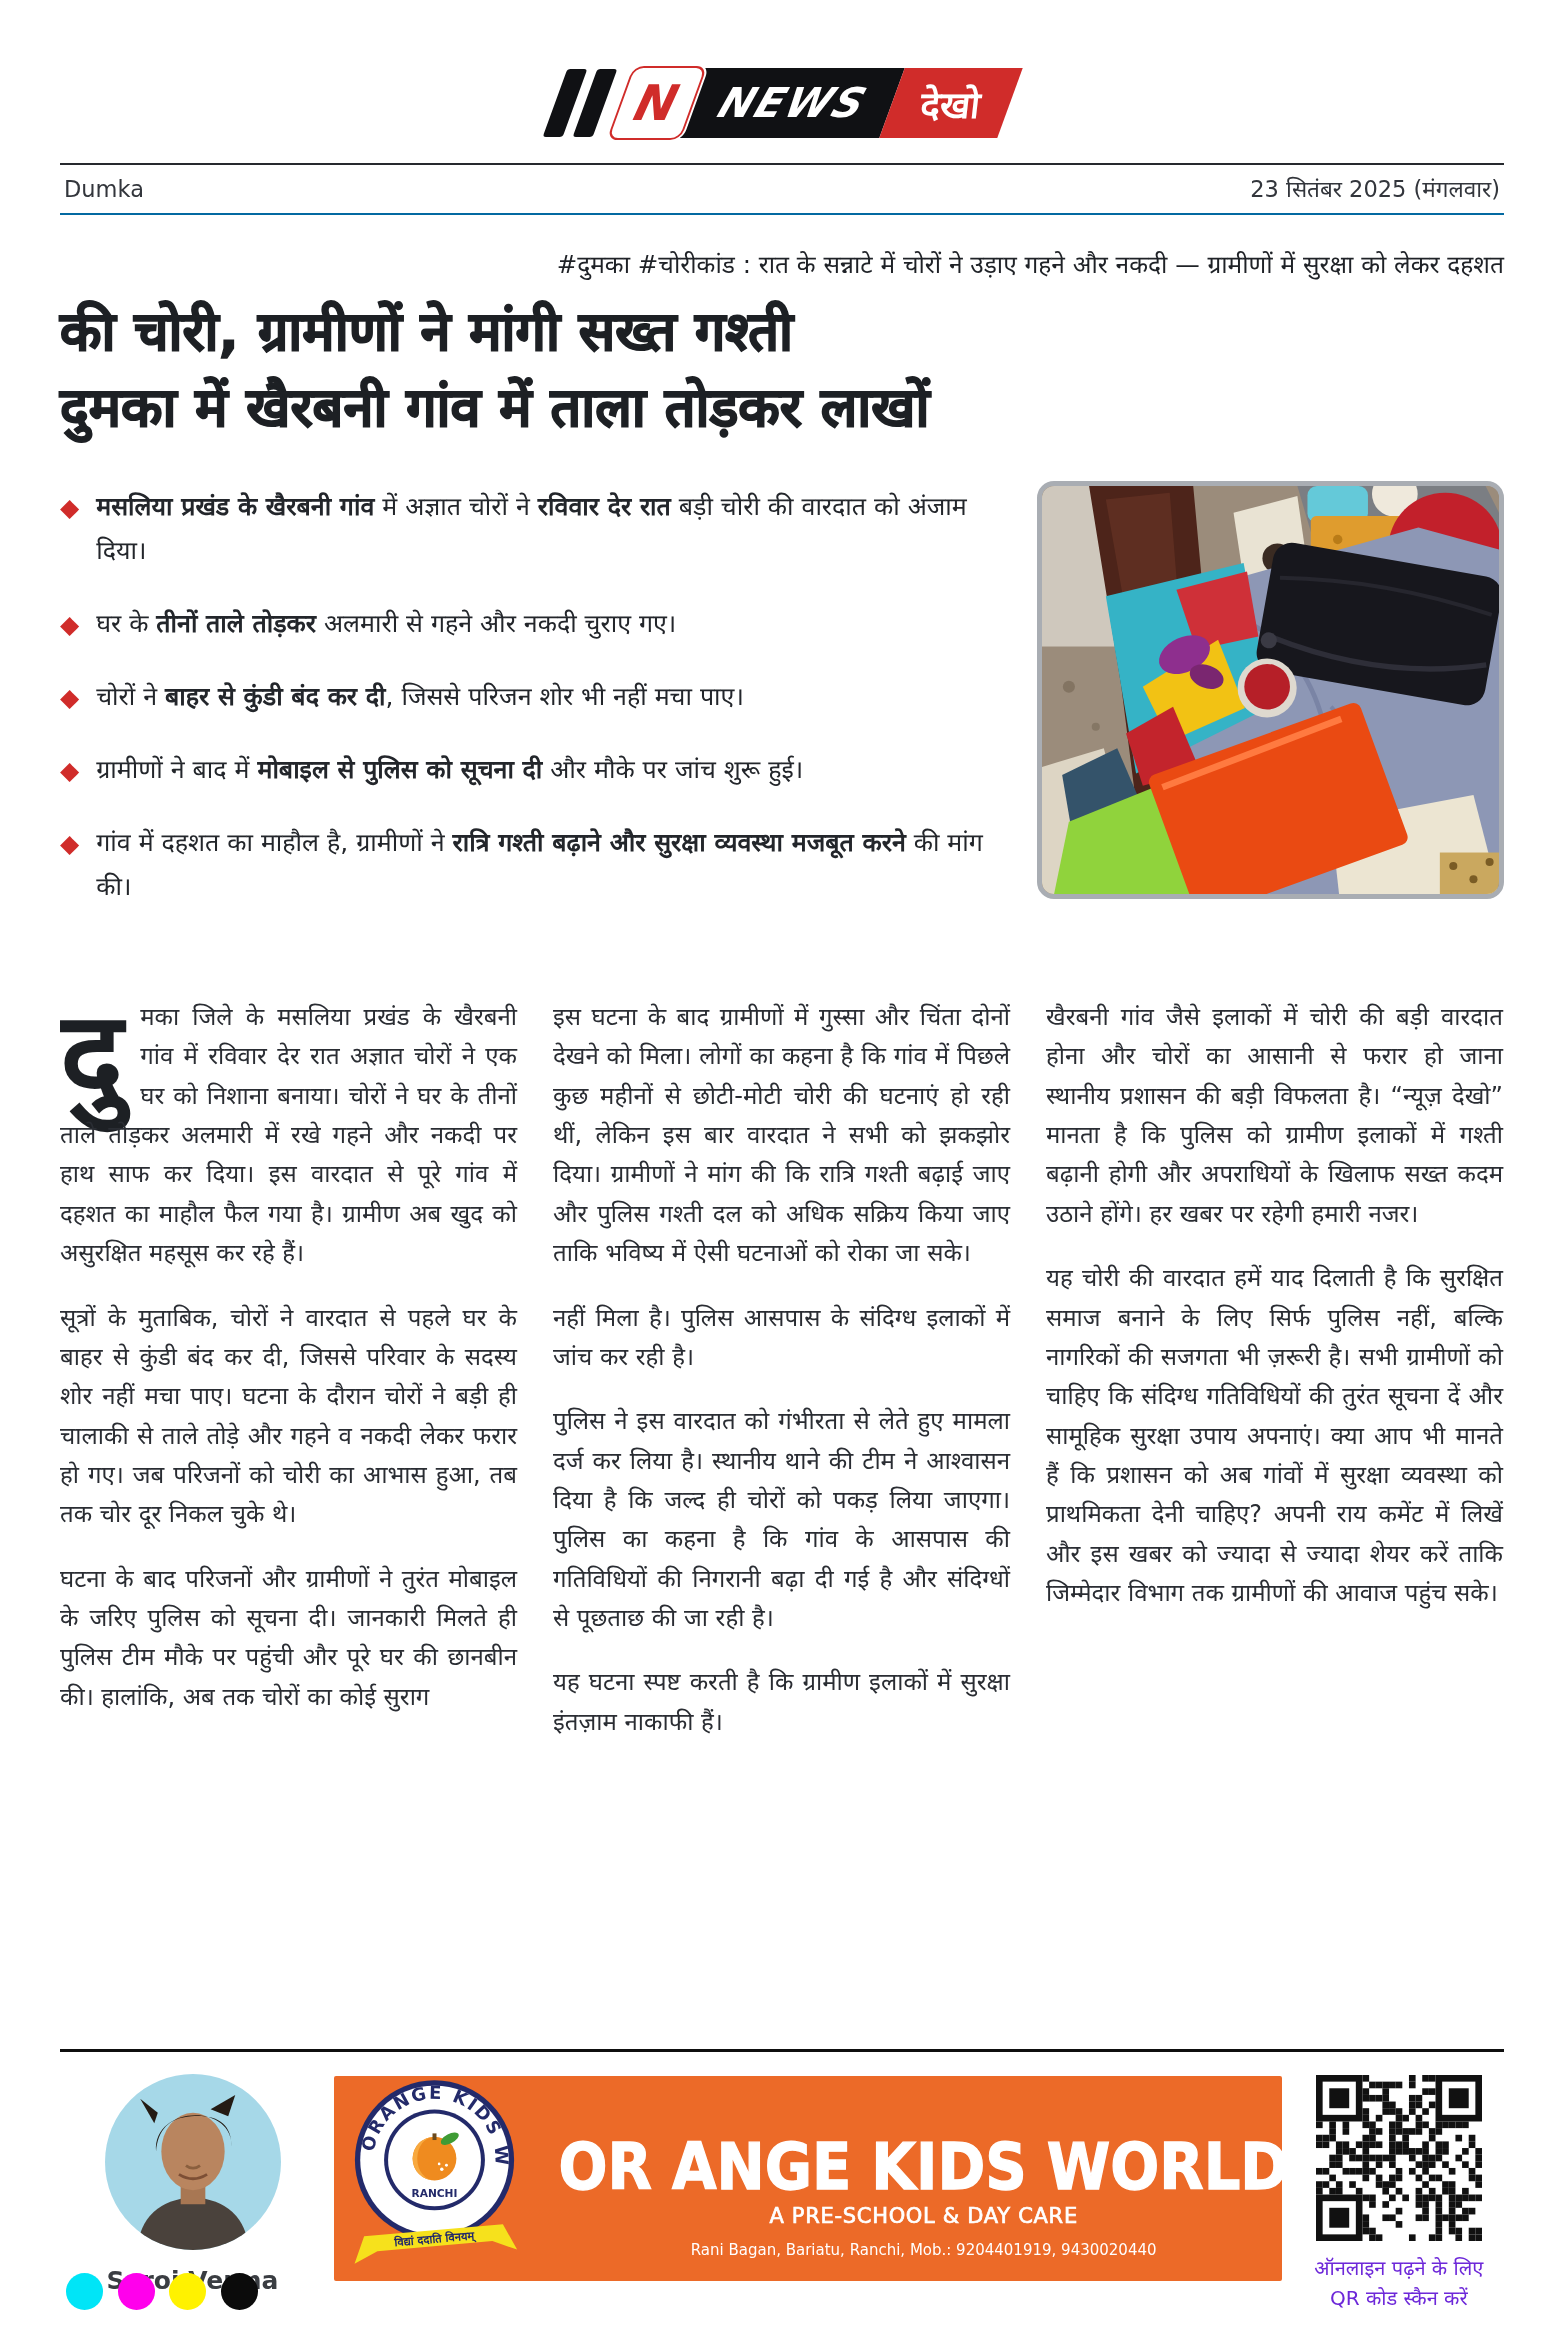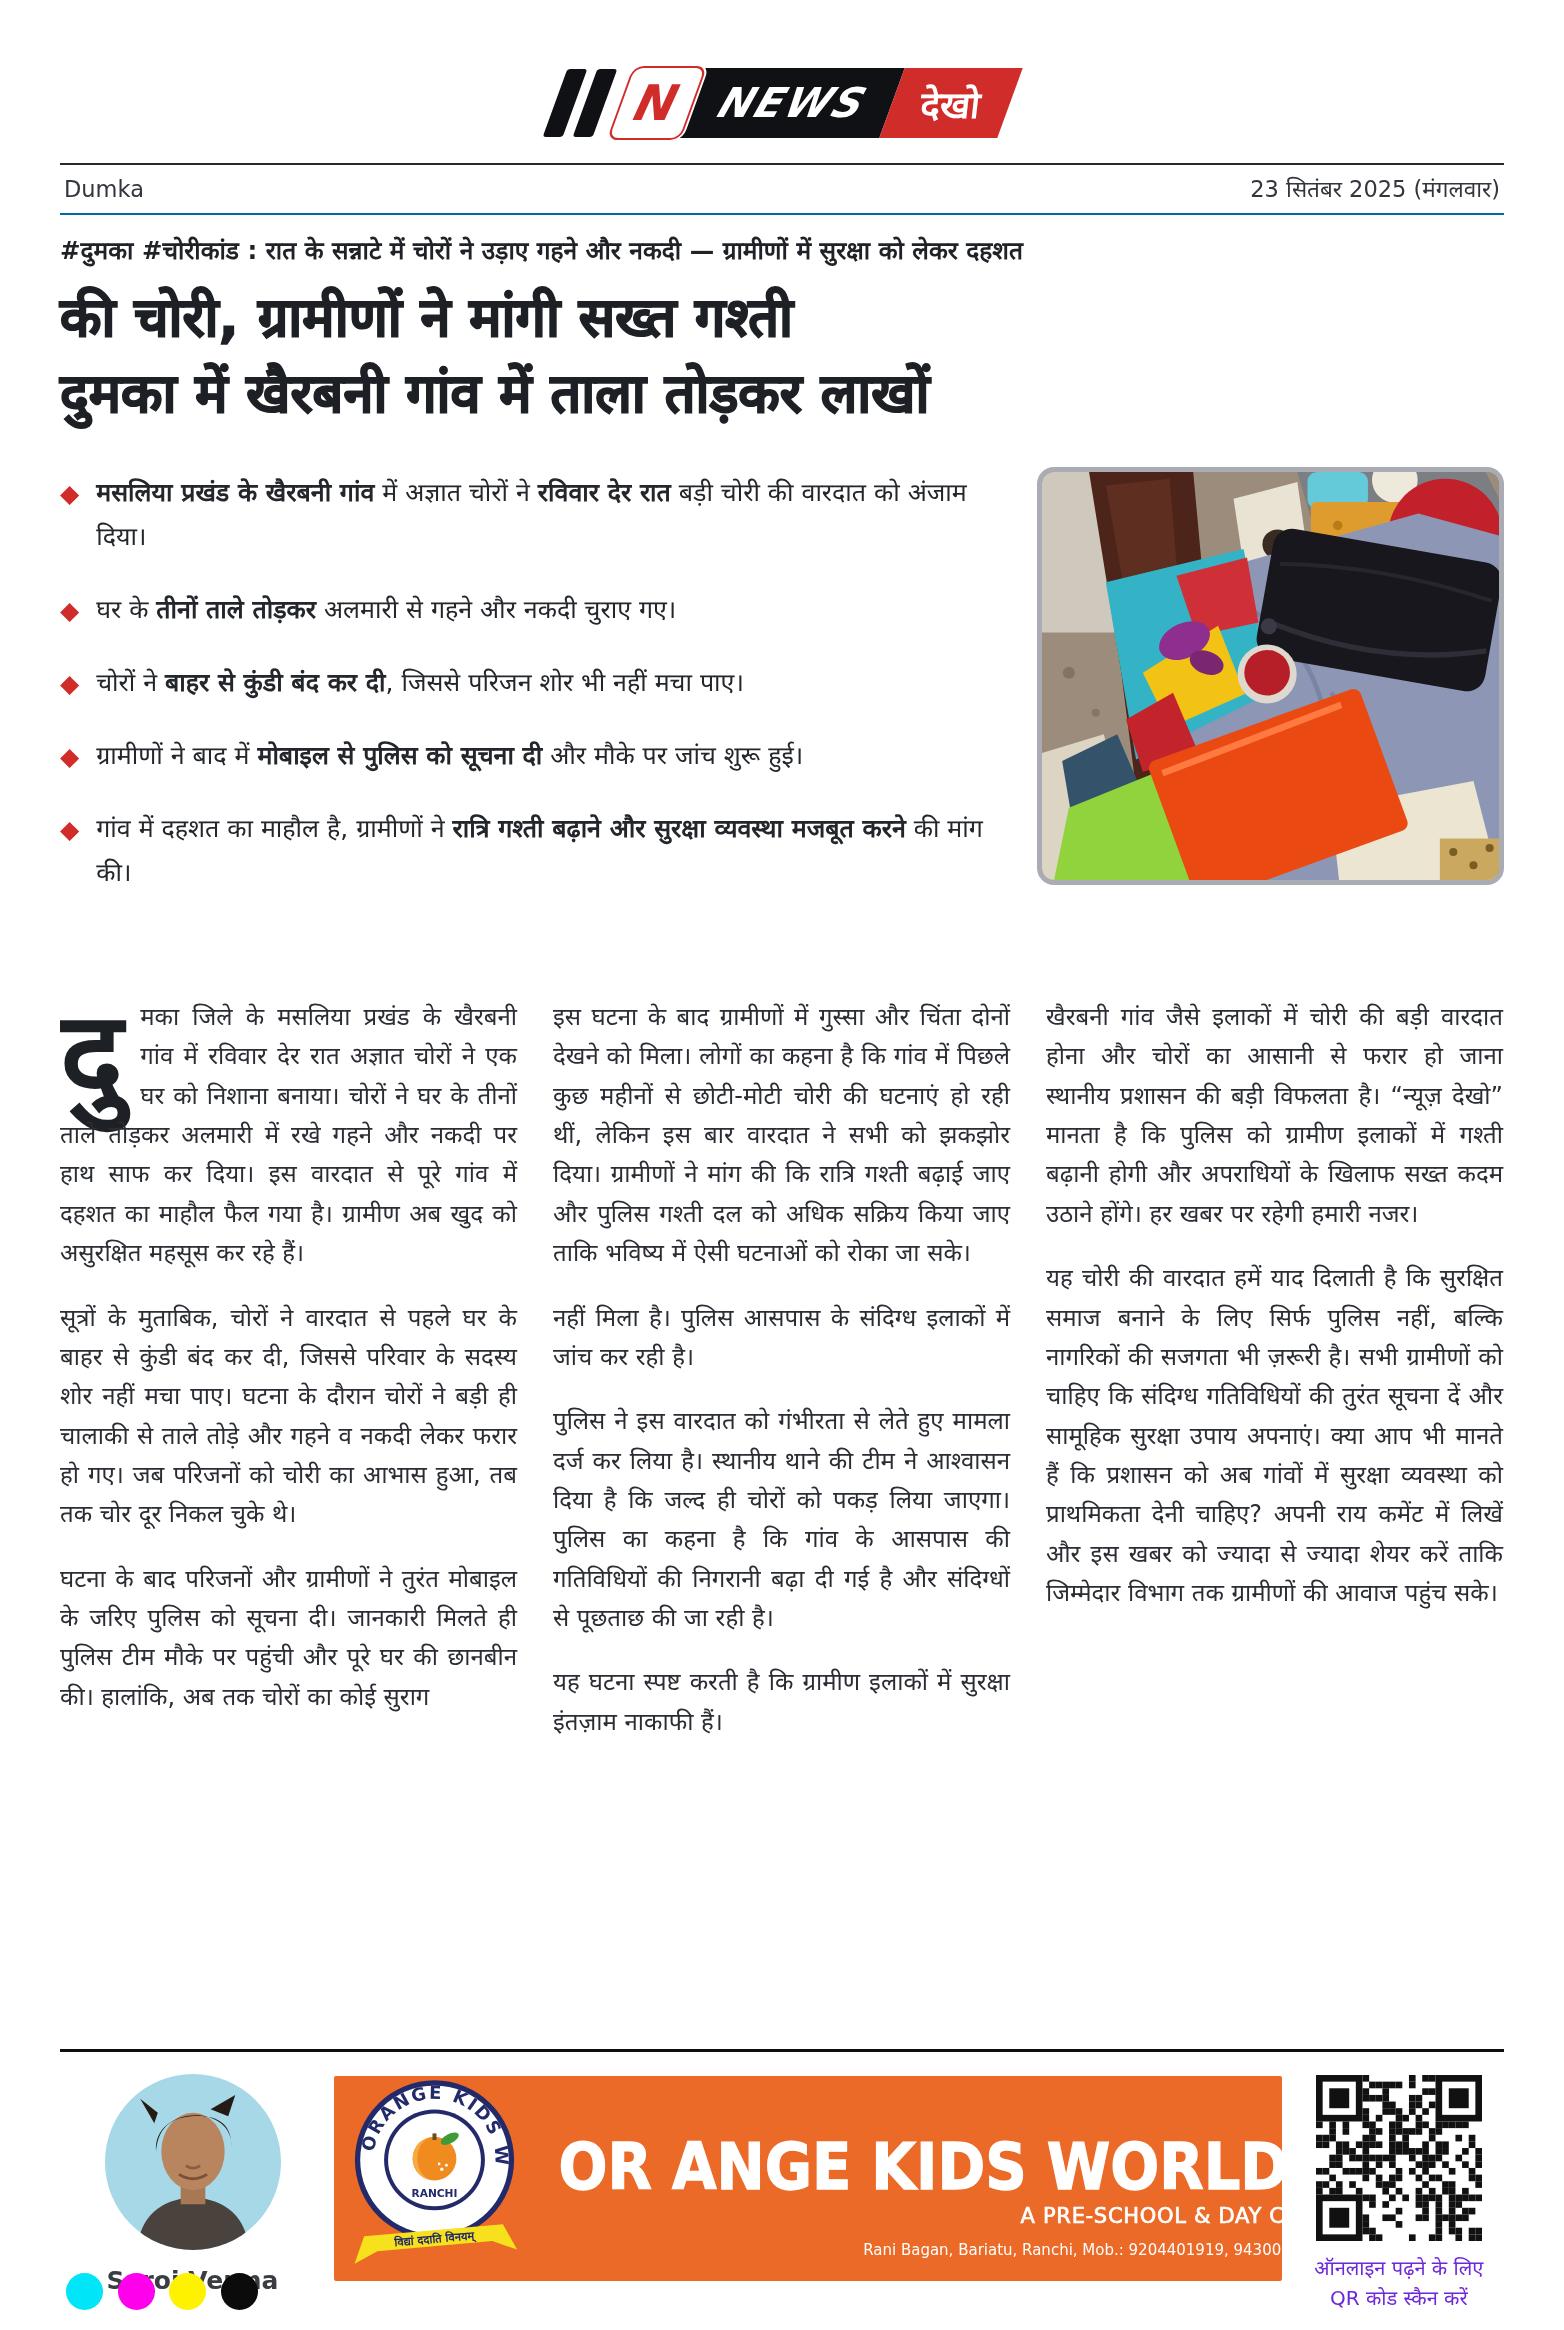--- a/index.html
+++ b/index.html
@@ -16,21 +16,21 @@
   .band{height:70px;display:flex;align-items:center;transform:skewX(-20deg);}
   .band.news{background:#101114;padding:0 26.5px 0 30.5px;}
   .band.news span{color:#fff;font-style:italic;font-weight:800;font-size:41px;letter-spacing:2px;}
   .band.dekho{background:var(--accent,#d02c2a);padding:0 29px;}
   .band.dekho span{color:#fff;font-weight:700;font-size:37px;transform:skewX(14deg);}
   
   .meta{margin:24px 60px 0;border-top:2.7px solid #26292e;border-bottom:2px solid #0369a1;
         display:flex;justify-content:space-between;align-items:center;padding:8px 4px 9.3px;
         font-size:22.5px;color:#33363c;}
   
-  .kicker{margin:18px 60px 0;font-size:24.5px;font-weight:700;color:#1f2227;}
+  .kicker{margin:32px 60px 0;font-size:24.5px;font-weight:400;color:#1f2227;text-align:right;}
   .headline{margin:13.3px 60px 0;font-size:54px;font-weight:900;line-height:1.42;color:#1d2024;
             -webkit-text-stroke:1.3px #1d2024;}
   .headline span{display:block;}
   
   .summary{display:flex;margin:34px 60px 0;gap:37px;}
   .bullets{flex:1;list-style:none;margin:0;padding:4px 0 0;}
   .bullets li{display:flex;gap:17px;font-size:25px;line-height:1.78;color:#23262b;margin-bottom:28px;}
   .diamond{color:var(--accent,#e02423);font-size:25px;line-height:1.8;flex-shrink:0;}
   .photo{width:457px;height:408px;border:5.3px solid #a9adb3;border-radius:17px;overflow:hidden;
          flex-shrink:0;background:#9b8c7b;}
@@ -44,21 +44,21 @@
   
   .footer-rule{position:absolute;left:60px;right:60px;top:2049px;height:3.3px;background:#0f0f0f;}
   .footer{position:absolute;left:60px;right:46px;top:2063px;display:flex;align-items:flex-start;}
   .author{width:265px;display:flex;flex-direction:column;align-items:center;padding-top:10.6px;}
   .avatar{width:176px;height:176px;border-radius:50%;overflow:hidden;}
   .avatar svg{display:block;width:100%;height:100%;}
   .author-name{margin-top:16px;font-size:25px;font-weight:700;color:#3a3d42;}
   .ad{width:948px;height:205px;background:var(--ad-orange,#ec6a28);margin:13.3px 0 0 9.3px;display:flex;
       align-items:center;padding:0 17px;box-sizing:border-box;color:#fff;border-radius:2px;}
   .badge{width:167px;height:199px;flex-shrink:0;}
-  .ad-text{flex:1;text-align:right;overflow:visible;margin-top:35px;}
+  .ad-text{flex:1;text-align:center;overflow:visible;margin-top:35px;}
   .ad-title{font-size:64px;font-weight:800;white-space:nowrap;line-height:1.05;transform:scaleX(.9);
             -webkit-text-stroke:1.3px #fff;}
   .ad-sub{font-size:21px;font-weight:400;margin-top:2.7px;letter-spacing:0.7px;-webkit-text-stroke:0.7px #fff;}
   .ad-addr{font-size:15px;margin-top:13.3px;}
   .qr-block{width:225px;display:flex;flex-direction:column;align-items:center;padding-top:12px;margin-left:4px;}
   #qr{width:166px;height:166px;}
   .qr-caption{font-size:20px;color:#6d28d9;text-align:center;line-height:1.5;margin-top:12px;}
   .cmyk{position:absolute;left:66px;top:2273px;display:flex;gap:14.6px;}
   .dot{width:37px;height:37px;border-radius:50%;}
 </style>

